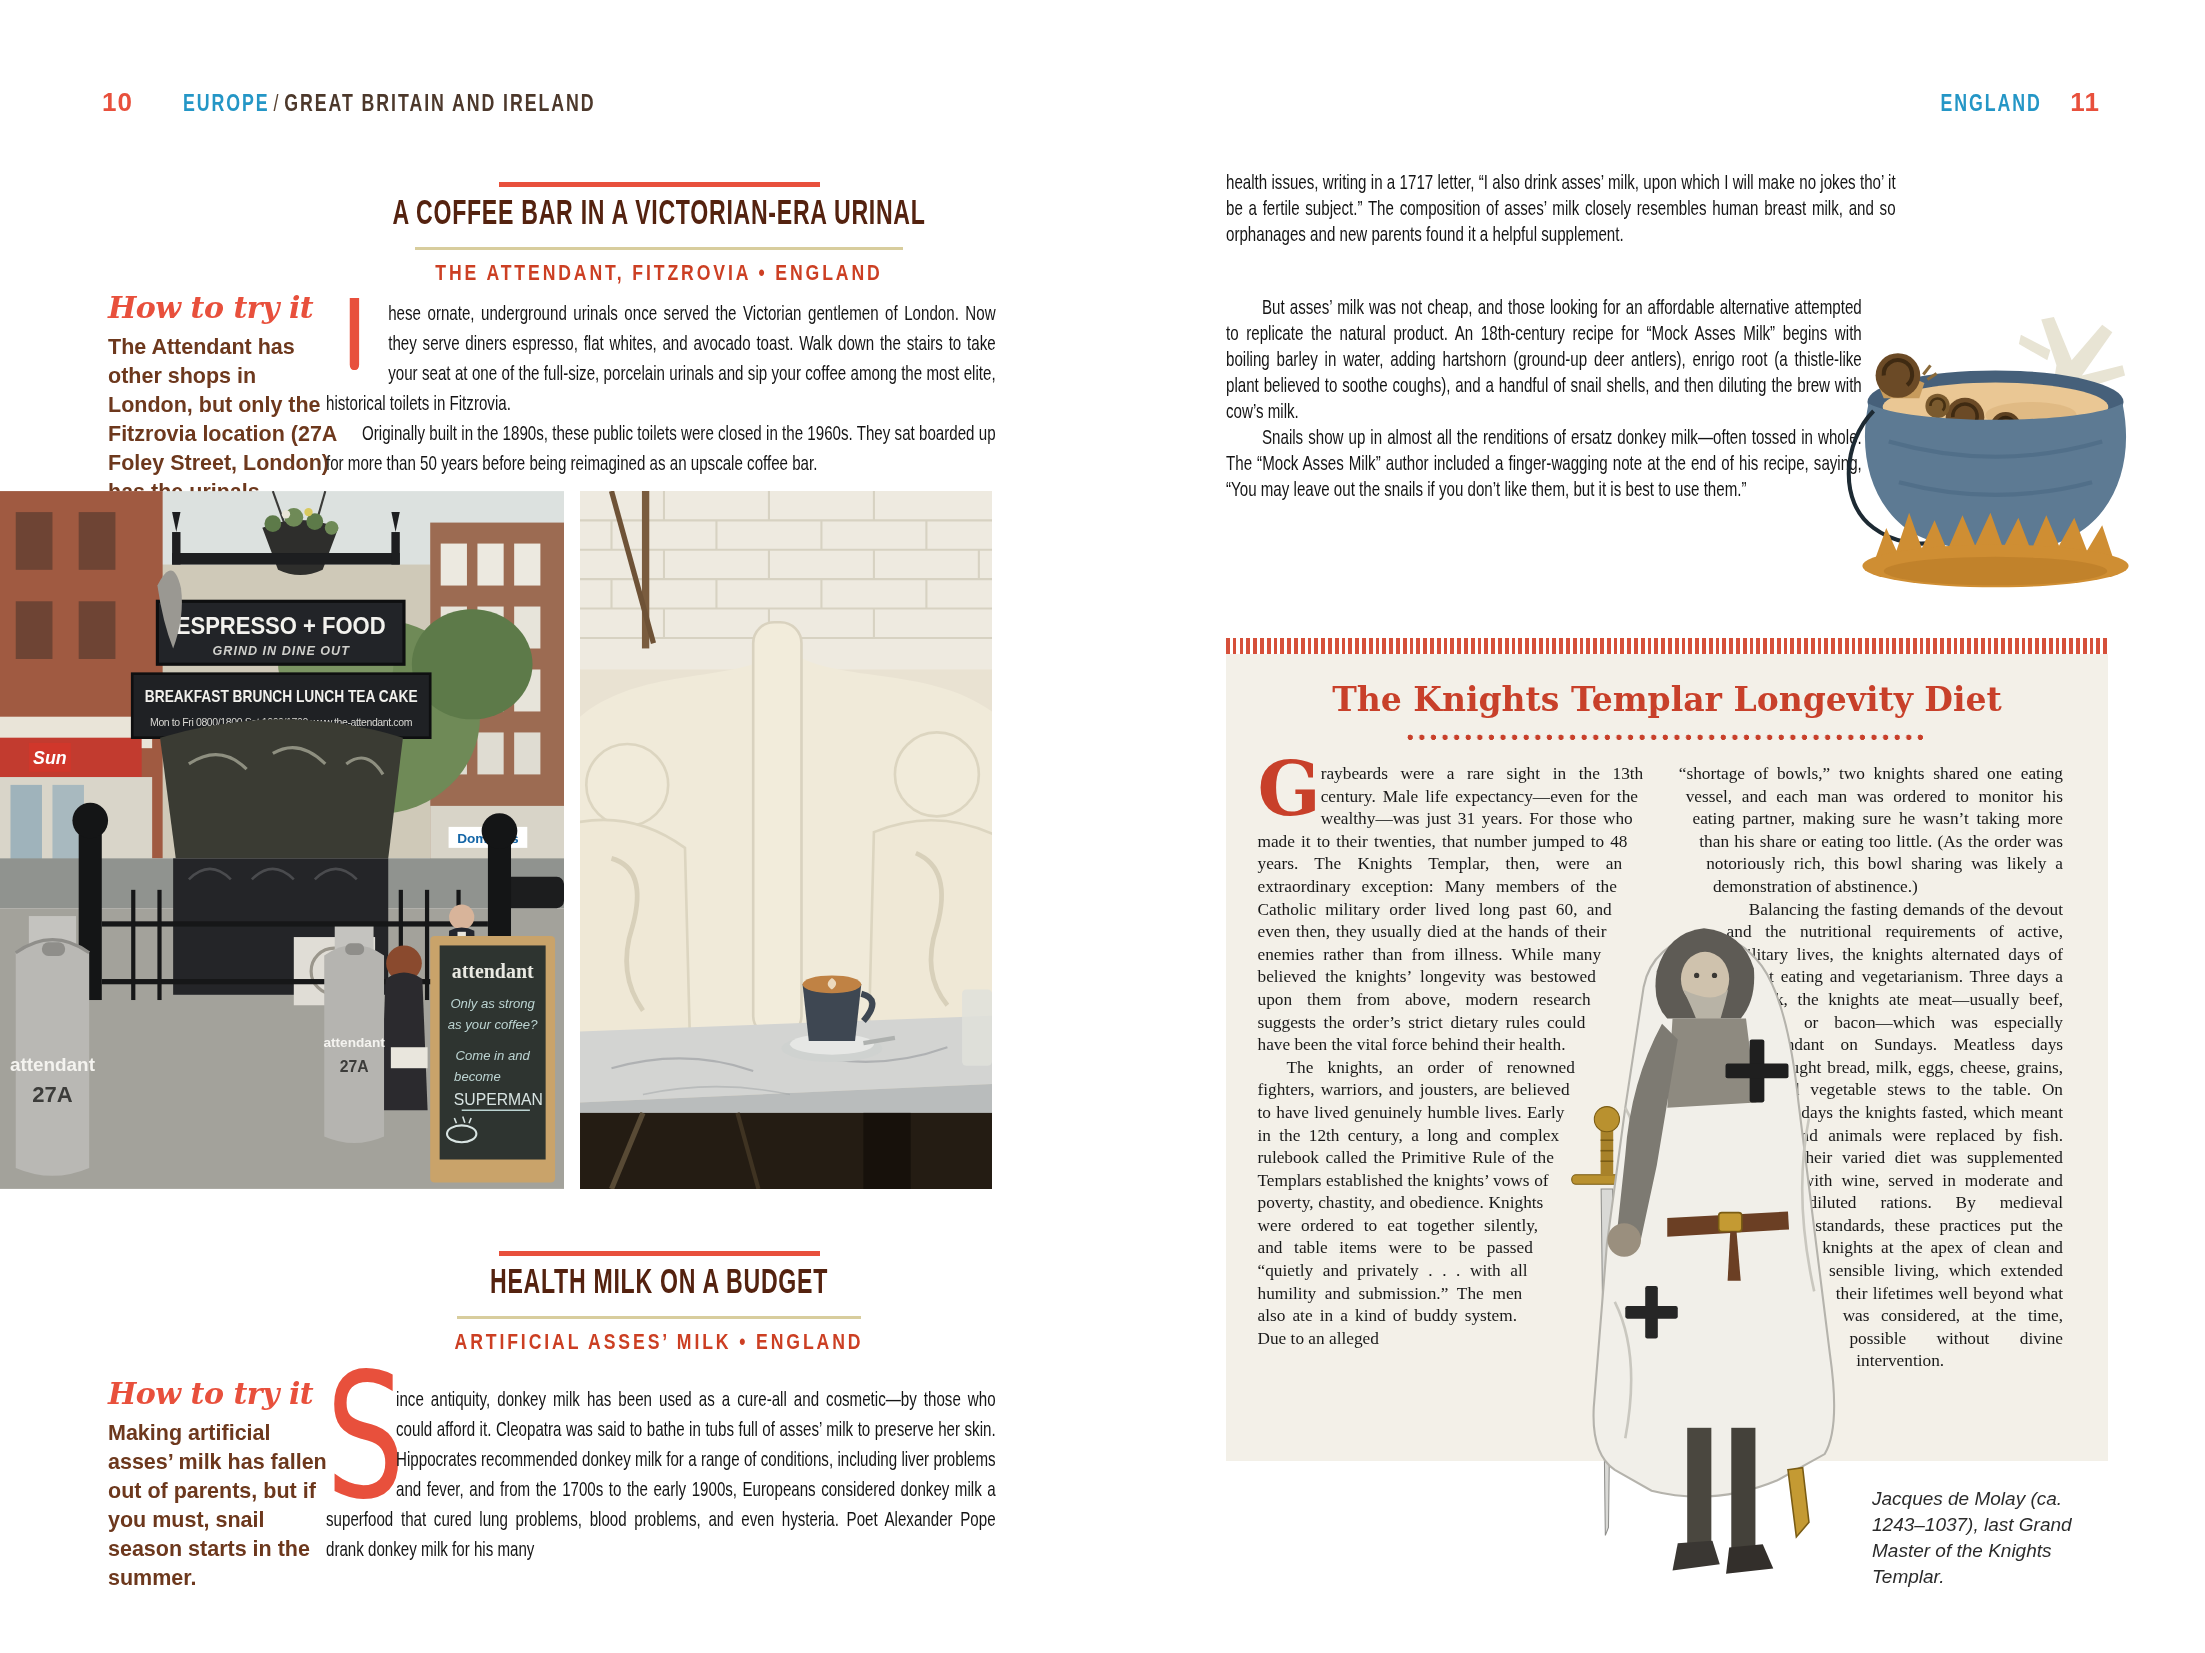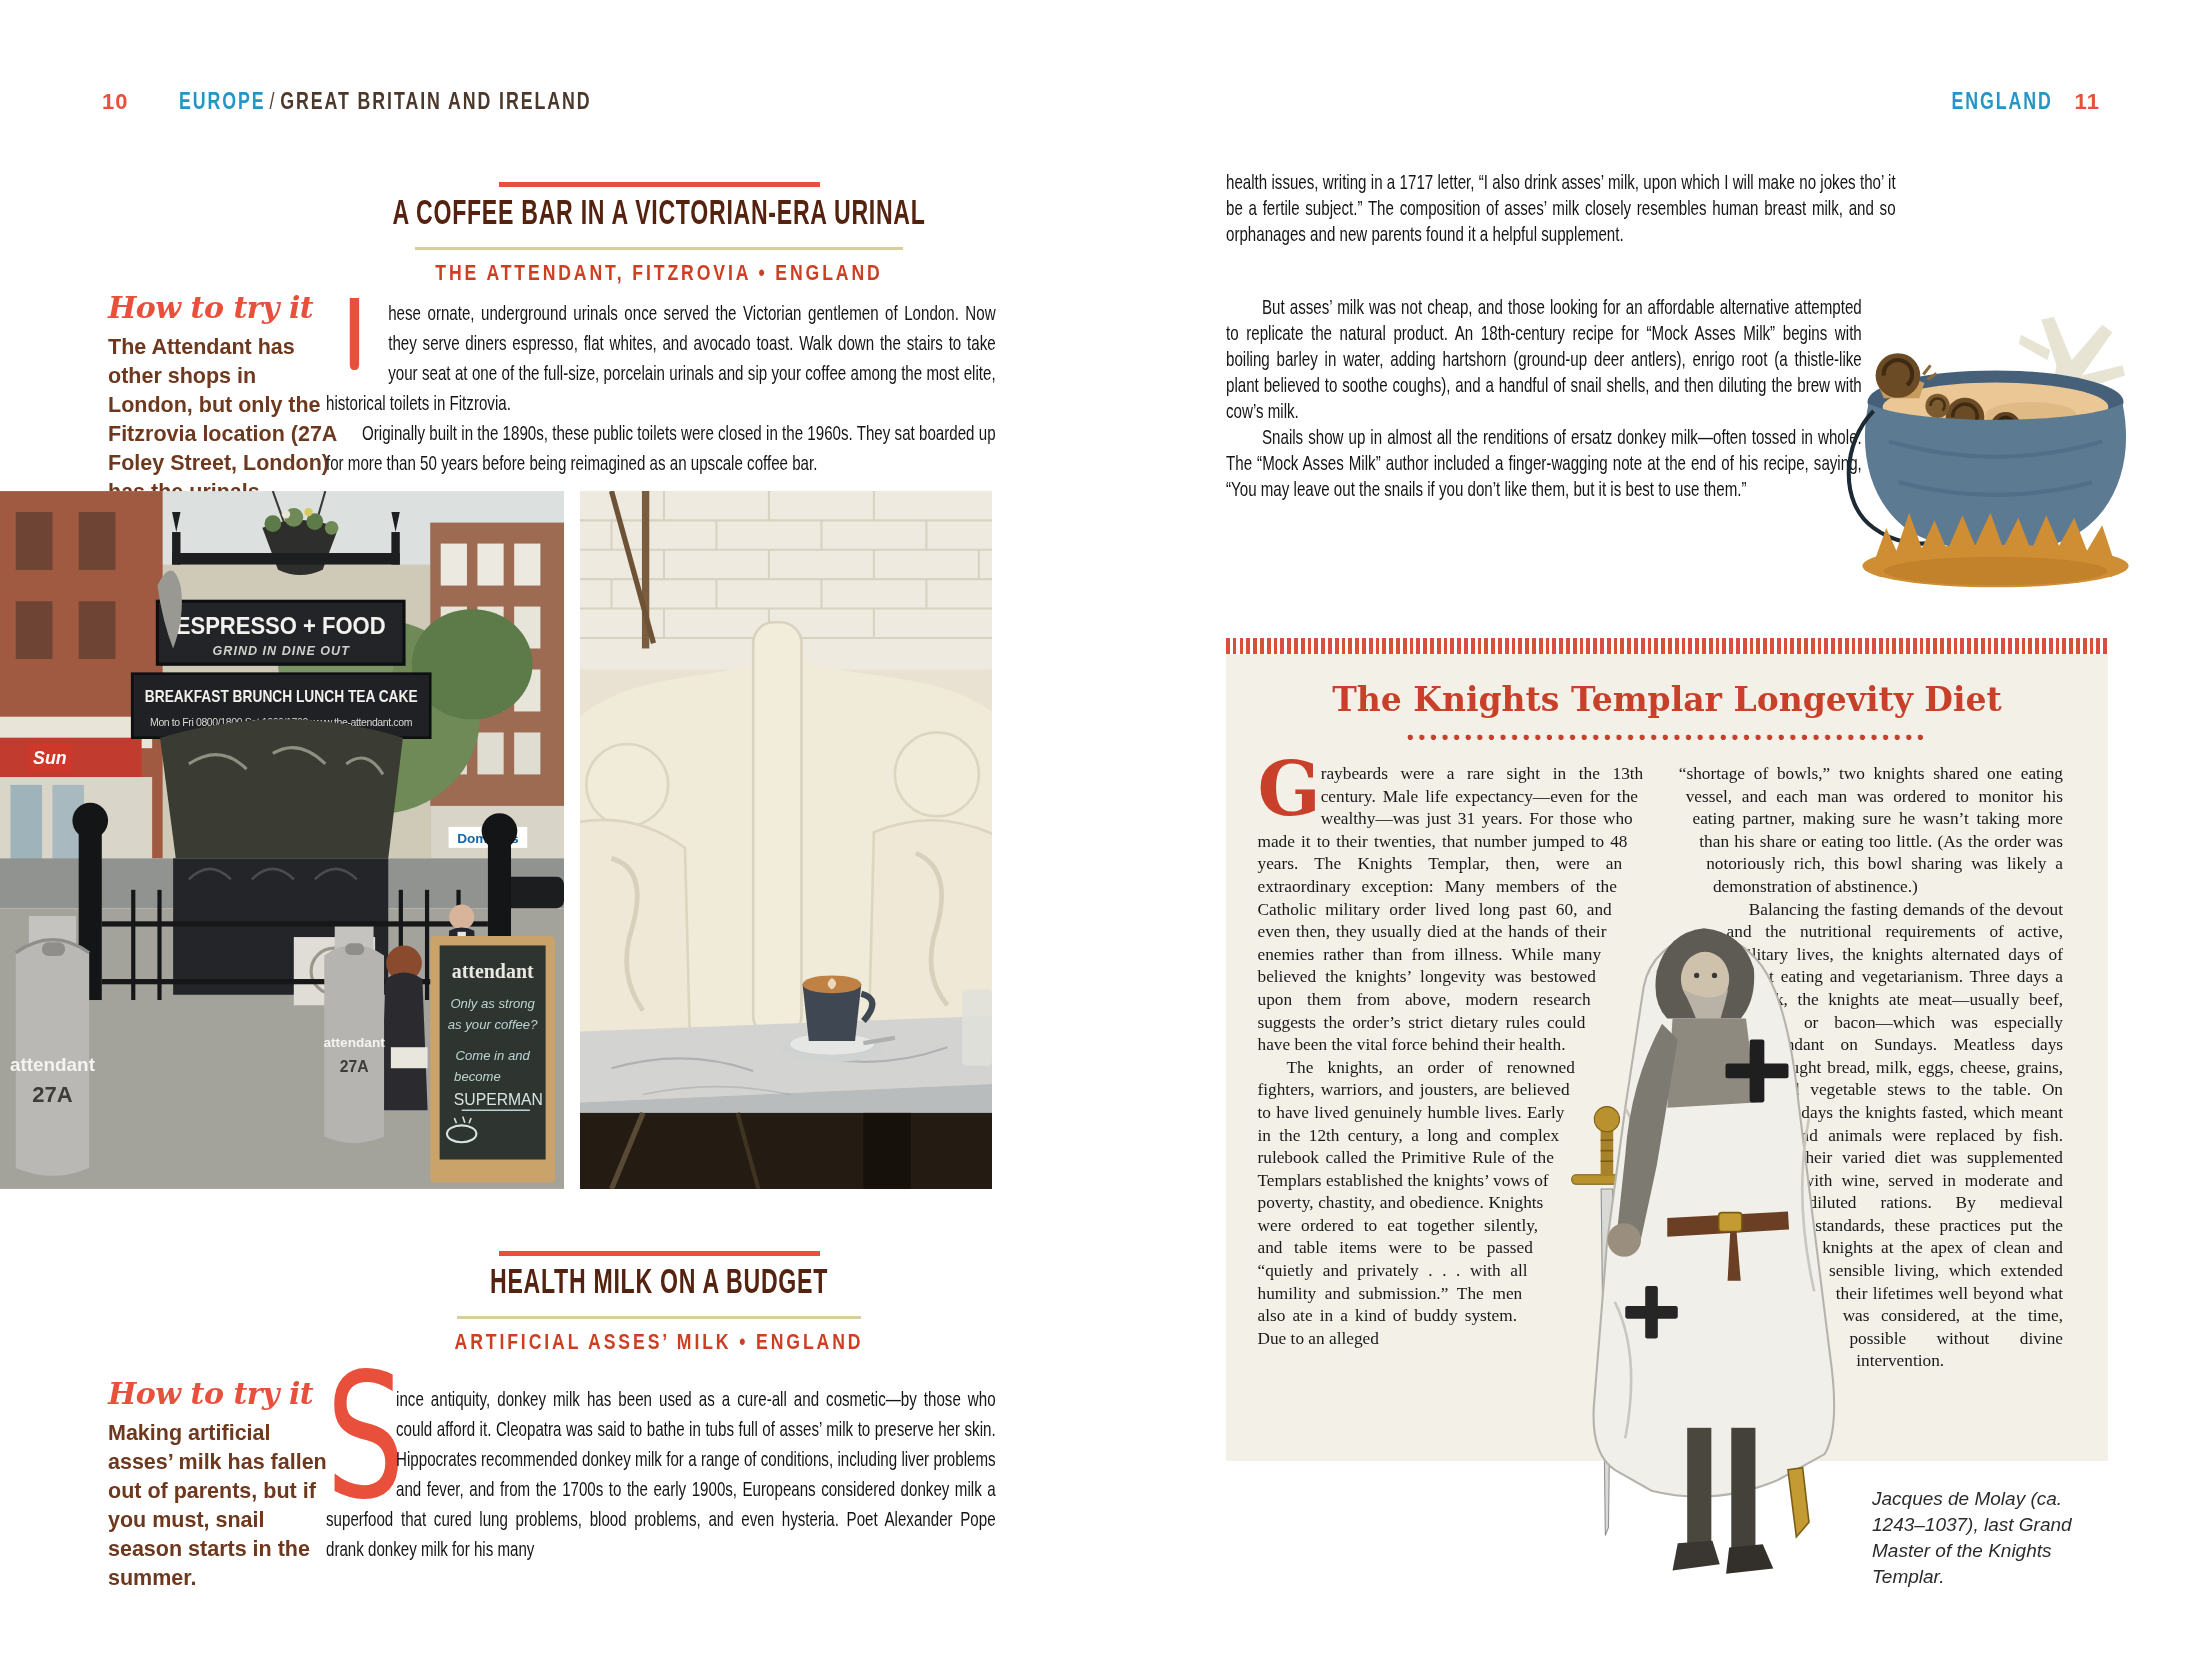--- a/index.html
+++ b/index.html
@@ -1,20 +1,20 @@
 <!DOCTYPE html>
 <html style="font-size:8.4px"><head>
 <meta charset="utf-8">
 <style>
   html,body{margin:0;padding:0;background:#ffffff;}
   #spread{position:relative;width:2205px;height:1654px;background:#ffffff;overflow:hidden;
           font-family:"Liberation Sans",sans-serif;color:#151515;}
   .abs{position:absolute;}
   
-  .pgnum{color:#e8503c;font-size:22px;font-weight:bold;letter-spacing:1.1px;}
+  .pgnum{color:#e8503c;font-size:26px;font-weight:bold;letter-spacing:1.1px;}
   .runhead{font-size:24px;font-weight:bold;letter-spacing:2.6px;transform:scaleX(.74);transform-origin:0 50%;white-space:nowrap;}
   .runhead .sec{color:#2496c6;}
   .runhead .slash{color:#5a4434;font-weight:normal;padding:0 5.3px;}
   .runhead .reg{color:#4c382b;}
   
   .redbar{background:#e8503c;height:5.3px;}
   .tanrule{background:#d8cd9d;height:2.6px;}
   .arttitle{width:982px;text-align:center;font-size:35px;font-weight:bold;color:#54220f;
             letter-spacing:1.1px;transform:scaleX(.66);transform-origin:50% 0;white-space:nowrap;}
   .artsub{width:982px;text-align:center;font-size:22.6px;font-weight:bold;color:#cc3f23;
@@ -291,21 +291,21 @@
 
   <div class="abs howto" style="left:108px;top:1376px;">
     <div class="script">How to try it</div>
     <div class="hbody">Making artificial asses’ milk has fallen out of parents, but if you must, snail season starts in the summer.</div>
   </div>
 
   <div class="abs cbody w1771" style="left:326px;top:1384px;">
     <p><span class="scap">S</span><span>ince antiquity, donkey milk has been used as a cure-all and cosmetic—by those who could afford it. Cleopatra was said to bathe in tubs full of asses’ milk to preserve her skin. Hippocrates recommended donkey milk for a range of conditions, including liver problems and fever, and from the 1700s to the early 1900s, Europeans considered donkey milk a superfood that cured lung problems, blood problems, and even hysteria. Poet Alexander Pope drank donkey milk for his many</span></p>
   </div>
 
-  <div class="abs" style="left:1869px;top:87px;width:231px;display:flex;justify-content:flex-end;align-items:baseline;gap:22px;">
+  <div class="abs" style="left:1869px;top:87px;width:231px;display:flex;justify-content:flex-end;align-items:baseline;gap:28px;">
     <span class="runhead" style="transform-origin:100% 50%;"><span class="sec">ENGLAND</span></span>
     <span class="pgnum">11</span>
   </div>
 
   <div class="abs cbody w1771 lh50" style="left:1226px;top:169px;">health issues, writing in a 1717 letter, “I also drink asses’ milk, upon which I will make no jokes tho’ it be a fertile subject.” The composition of asses’ milk closely resembles human breast milk, and so orphanages and new parents found it a helpful supplement.</div>
 
   <div class="abs cbody w1681 lh50" style="left:1226px;top:294px;">
     <p class="indent">But asses’ milk was not cheap, and those looking for an affordable alternative attempted to replicate the natural product. An 18th-century recipe for “Mock Asses Milk” begins with boiling barley in water, adding hartshorn (ground-up deer antlers), enrigo root (a thistle-like plant believed to soothe coughs), and a handful of snail shells, and then diluting the brew with cow’s milk.</p>
     <p class="indent">Snails show up in almost all the renditions of ersatz donkey milk—often tossed in whole. The “Mock Asses Milk” author included a finger-wagging note at the end of his recipe, saying, “You may leave out the snails if you don’t like them, but it is best to use them.”</p>
   </div>

